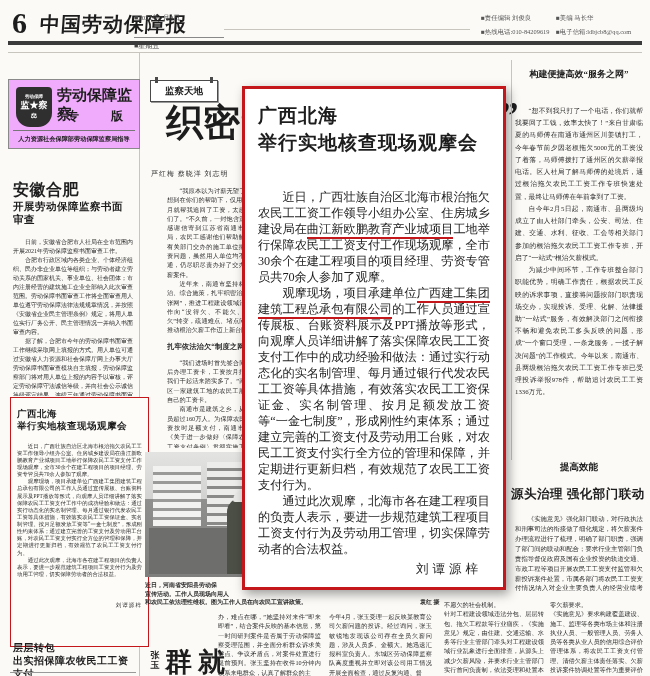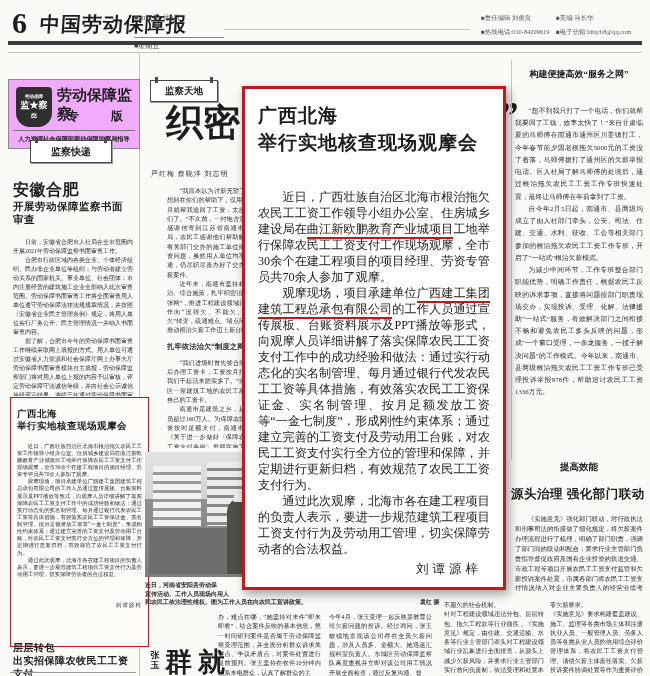--- a/index.html
+++ b/index.html
@@ -64,21 +64,20 @@
       <span style="font-size:4.5px;">劳动保障</span>
       <span style="font-size:9px;">监★察</span>
       <span style="font-size:7px;">⚖</span>
     </div>
     <div class="abs" style="left:48px;top:6px;font-size:15px;font-weight:900;">劳动保障监察</div>
     <div class="abs" style="left:58px;top:28px;font-size:12px;font-weight:bold;letter-spacing:10px;">专　版</div>
     <div class="abs hline" style="left:4px;top:50px;width:122px;background:#777;"></div>
     <div class="abs" style="left:2px;top:55px;width:126px;font-size:6.2px;font-weight:bold;text-align:center;">人力资源社会保障部劳动保障监察局指导</div>
   </div>
 
-  <div class="scroll-label abs" style="left:30px;top:140px;width:80px;height:21px;font-size:10px;">监察快递</div>
 
   <div class="abs" style="left:13px;top:180px;width:120px;">
     <div class="headline-serif" style="font-size:16px;line-height:1.25;">安徽合肥</div>
     <div class="headline-serif" style="font-size:10.5px;line-height:1.25;">开展劳动保障监察书面审查</div>
     <div class="col" style="margin-top:12px;height:158px;">
       <p class="tiny ind" style="font-size:6px;">日前，安徽省合肥市人社局在全市范围内开展2021年劳动保障监察书面审查工作。</p>
       <p class="tiny ind" style="font-size:6px;">合肥市行政区域内各类企业、个体经济组织、民办非企业单位等组织；与劳动者建立劳动关系的国家机关、事业单位、社会团体；市内注册经营的建筑施工企业全部纳入此次审查范围。劳动保障书面审查工作将全面审查用人单位遵守劳动保障法律法规规章情况，并按照《安徽省企业民主管理条例》规定，将用人单位实行厂务公开、民主管理情况一并纳入书面审查内容。</p>
       <p class="tiny ind" style="font-size:6px;">据了解，合肥市今年的劳动保障书面审查工作继续采取网上填报的方式。用人单位可通过安徽省人力资源和社会保障厅网上办事大厅劳动保障书面审查模块自主填报，劳动保障监察部门将对用人单位上报的内容予以审核，评定劳动保障守法诚信等级，并向社会公示诚信等级评定结果。连续三年通过劳动保障书面审查且守法诚信等级评价为A的用人单位可向辖区劳动保障监察部门申请认定为市级劳动保障诚信示范单位。合肥市还将探索守信联合激励措施，发挥守法诚信等级评价结果的实际效用。</p>
     </div>
     <div class="tiny" style="text-align:right;font-size:6px;">佟鑫</div>

